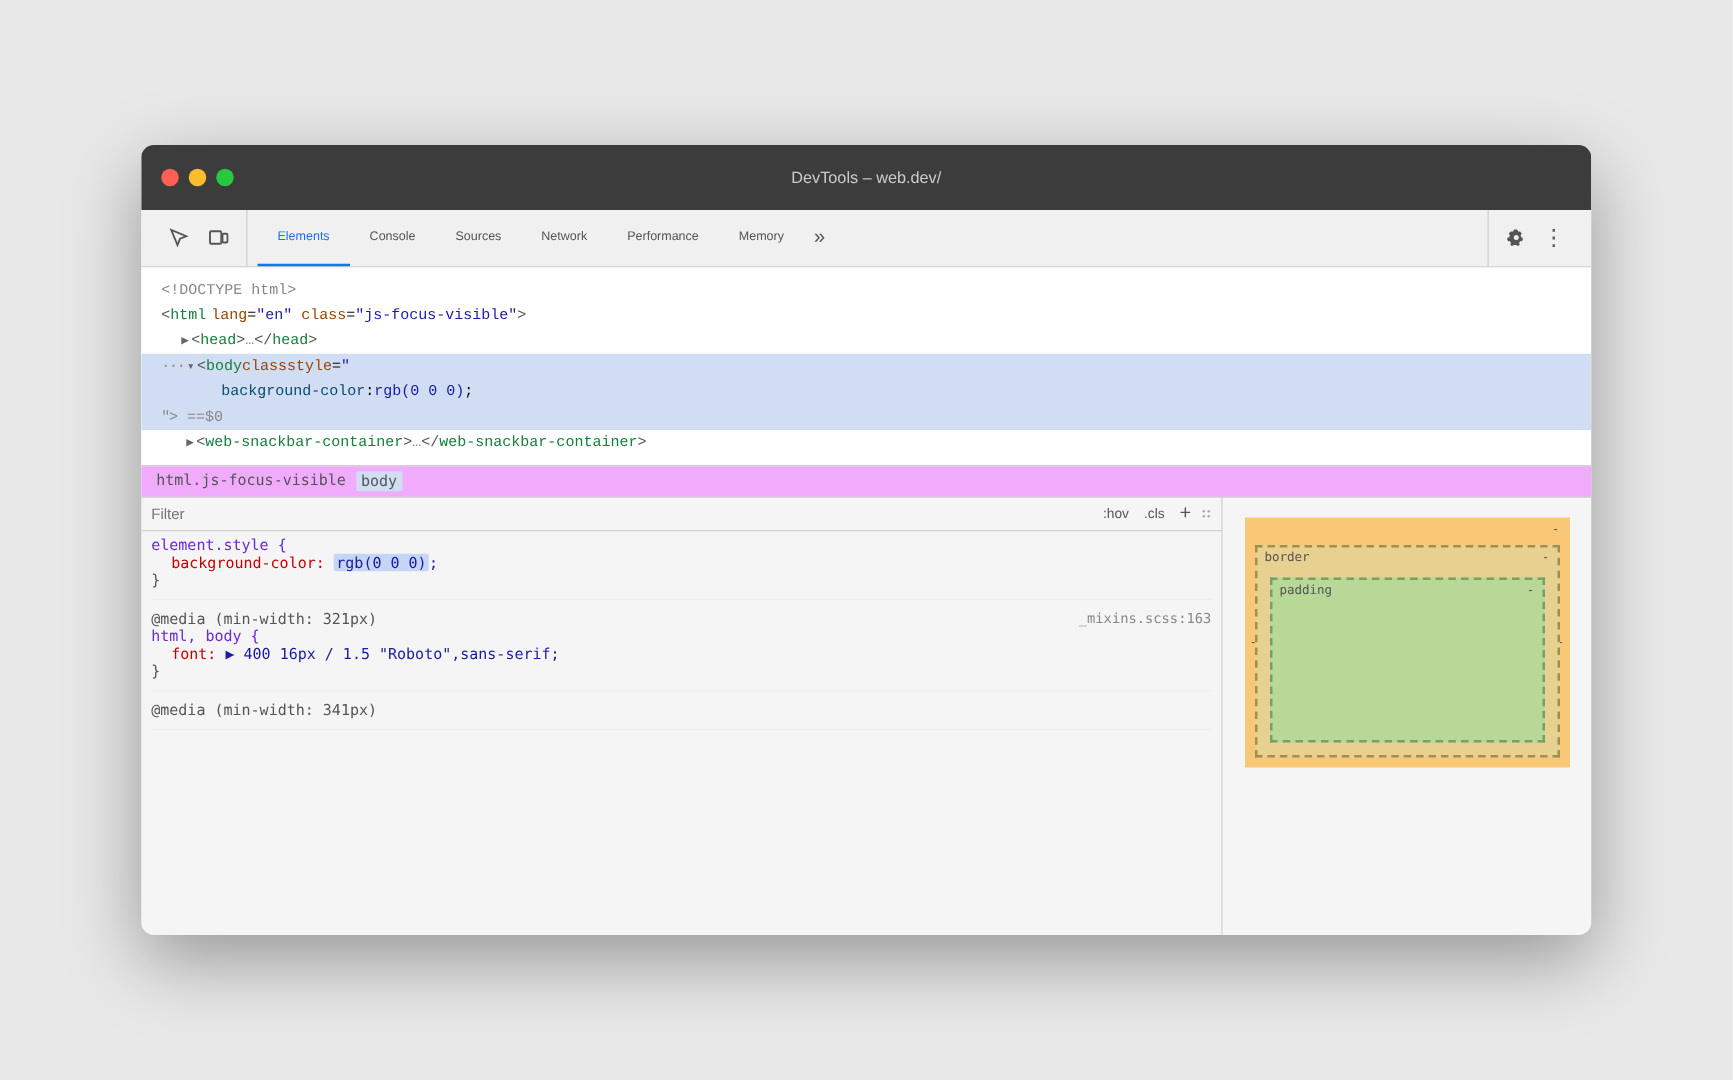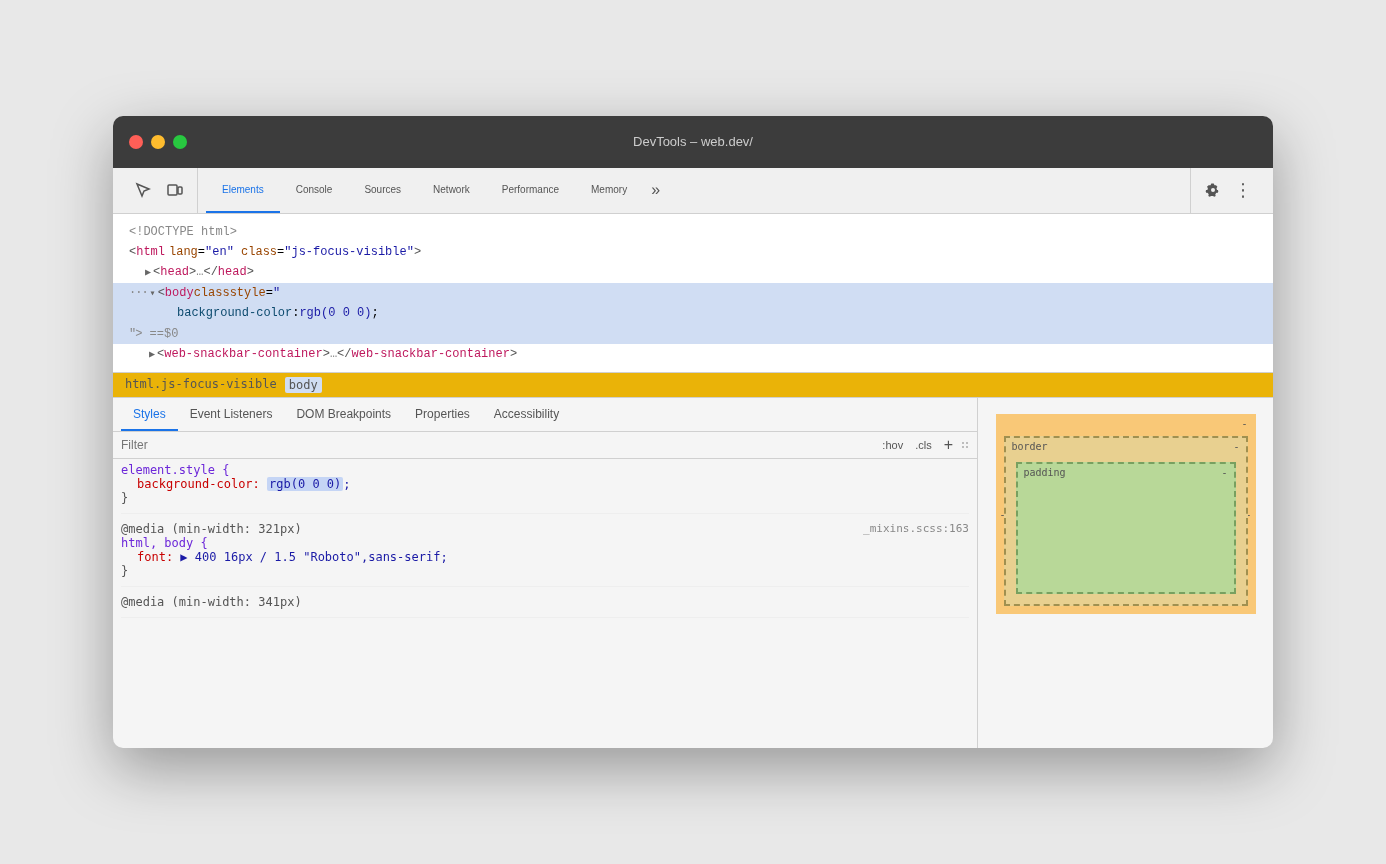--- a/index.html
+++ b/index.html
@@ -122,37 +122,37 @@
     .elements-panel {
       background: #ffffff;
       border-bottom: 1px solid #d0d0d0;
       padding: 8px 16px;
       font-family: "Menlo", "Monaco", "Courier New", monospace;
       font-size: 12px;
       line-height: 1.7;
     }
     .html-comment { color: #888; }
     .tag-bracket { color: #555; }
-    .tag-name { color: #be185d; }
+    .tag-name { color: #15803d; }
     .attr-name { color: #994500; }
     .attr-value { color: #1a1aa6; }
     .html-line { display: flex; align-items: baseline; }
     .expand-arrow { color: #666; font-size: 10px; cursor: pointer; margin-right: 2px; }
     .highlight-row {
       background: #d0ddf3;
       margin: 0 -16px;
       padding: 0 16px;
     }
     .css-property { color: #0c4a6e; }
     .css-value { color: #1a1aa6; }
     .dollar-zero { color: #888; font-style: normal; }
 
     
     .breadcrumb-bar {
-      background: #eab308;
+      background: #f0abfc;
       border-bottom: 1px solid #d0d0d0;
       padding: 4px 12px;
       font-family: "Menlo", "Monaco", monospace;
       font-size: 12px;
       display: flex;
       gap: 8px;
     }
     .breadcrumb-item {
       color: #555;
       cursor: pointer;
@@ -402,37 +402,20 @@
   </div>
 
   <div class="breadcrumb-bar">
     <span class="breadcrumb-item">html.js-focus-visible</span>
     <span class="breadcrumb-item selected">body</span>
   </div>
 
   <div class="styles-panel">
     <div class="styles-left">
 
-      <div class="styles-tabs">
-        <div class="style-tab active">
-          <span>Styles</span>
-        </div>
-        <div class="style-tab">
-          <span>Event Listeners</span>
-        </div>
-        <div class="style-tab">
-          <span>DOM Breakpoints</span>
-        </div>
-        <div class="style-tab">
-          <span>Properties</span>
-        </div>
-        <div class="style-tab">
-          <span>Accessibility</span>
-        </div>
-      </div>
 
       <div class="filter-row">
         <input class="filter-input" type="text" placeholder="Filter" style="">
         <div class="filter-buttons">
           <span class="filter-btn">:hov</span>
           <span class="filter-btn">.cls</span>
         </div>
         <span class="filter-plus">+</span>
         <svg width="8" height="8" viewBox="0 0 8 8" style="color:#aaa;">
           <circle cx="2" cy="2" r="1" fill="#aaa"></circle>

